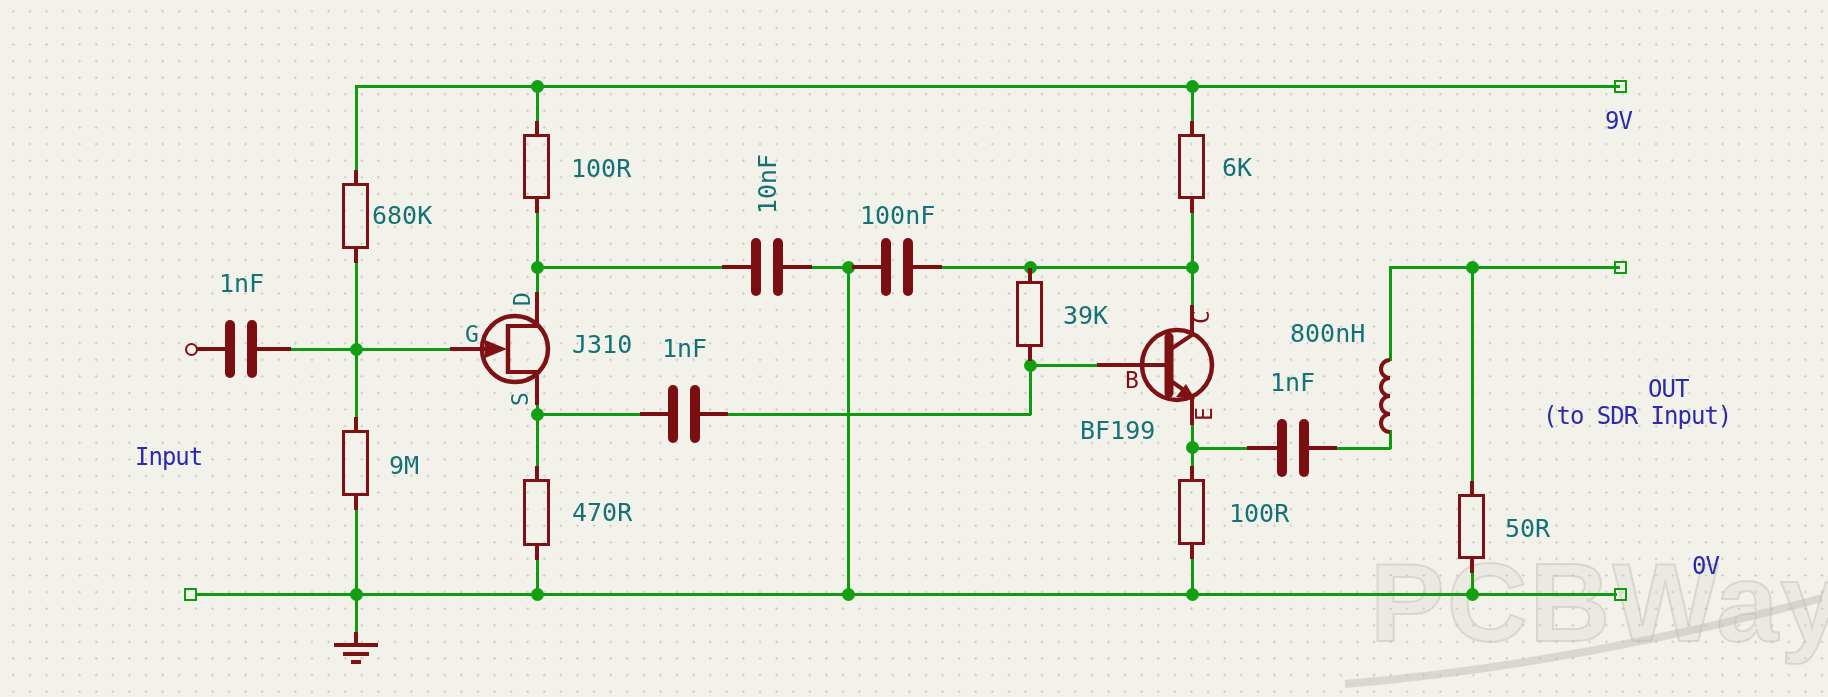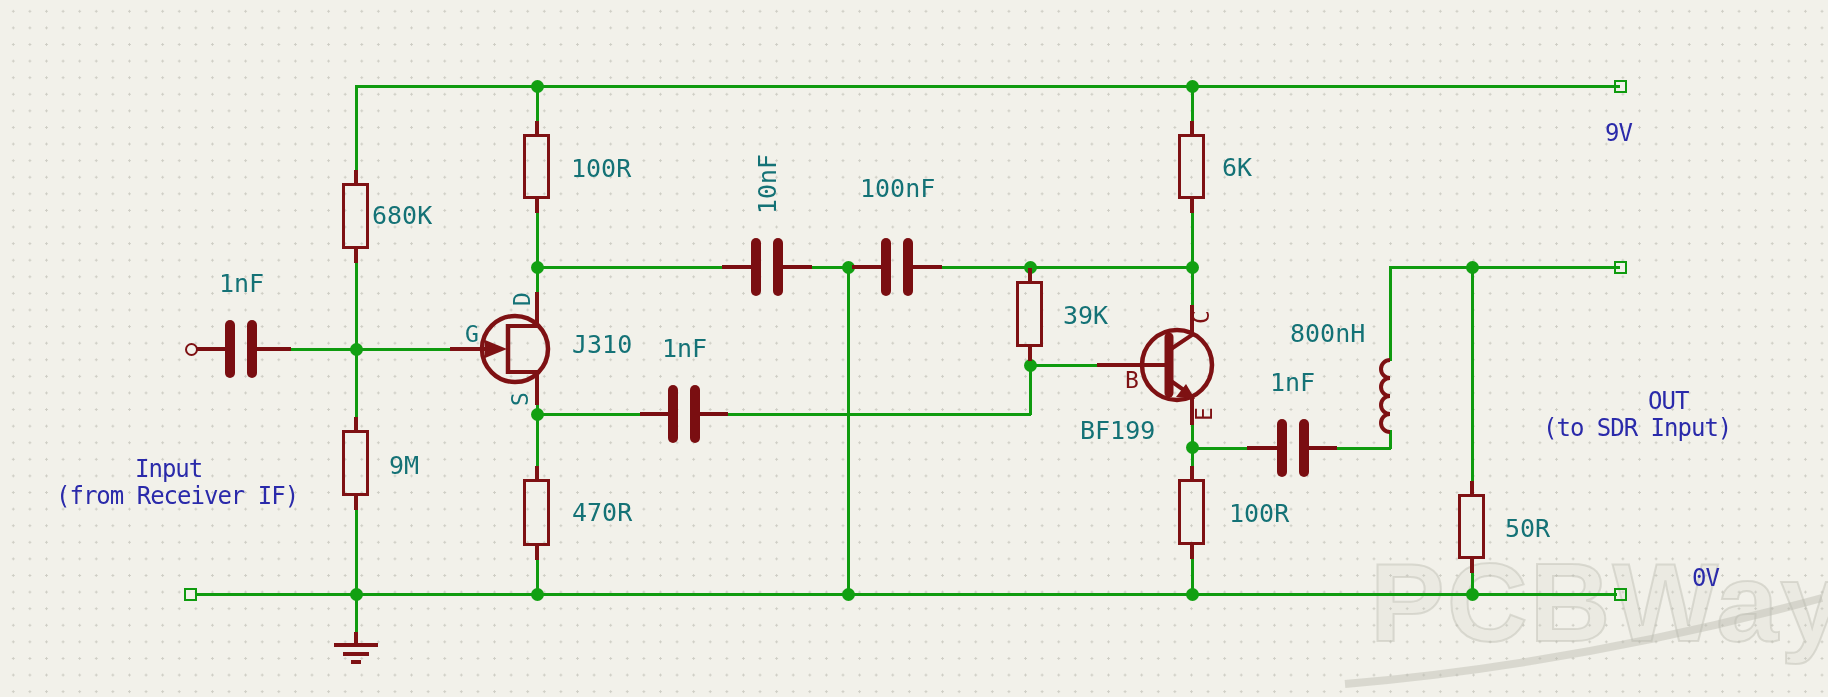--- a/index.html
+++ b/index.html
@@ -15,21 +15,21 @@
   .wv{position:absolute;width:3px;background:#0f9b0f;z-index:2;}
   .dot{position:absolute;width:13px;height:13px;border-radius:50%;background:#12a012;z-index:3;margin:-6px 0 0 -6px;}
   
   .rbody{position:absolute;width:21px;border:3.5px solid #7e1113;background:transparent;z-index:3;}
   .rstub{position:absolute;width:4px;background:#7e1113;z-index:3;}
   .plate{position:absolute;width:10px;height:58px;background:#7a0e11;border-radius:5px;z-index:3;}
   .cstub{position:absolute;height:4px;background:#7a0e11;z-index:3;}
   .csvg{position:absolute;z-index:3;}
   
   .val{position:absolute;font-size:25px;color:#147276;white-space:nowrap;z-index:4;line-height:1;}
-  .net{position:absolute;font-size:24px;color:#2a2aaa;letter-spacing:-1px;white-space:nowrap;z-index:4;line-height:1;margin-top:12px;}
+  .net{position:absolute;font-size:24px;color:#2a2aaa;letter-spacing:-1px;white-space:nowrap;z-index:4;line-height:1;}
   .pin{position:absolute;font-size:23px;white-space:nowrap;z-index:4;line-height:1;transform:translate(-50%,-50%);}
   .pin.teal{color:#147276;}
   .pin.maroon{color:#7e1113;}
   .rot{transform:translate(-50%,-50%) rotate(-90deg);}
   .term{position:absolute;width:9px;height:9px;border:2px solid #0f9b0f;background:transparent;z-index:3;}
   .oterm{position:absolute;width:9px;height:9px;border:2px solid #7e1113;border-radius:50%;background:transparent;z-index:3;}
   .wm{position:absolute;left:1370px;top:538px;z-index:1;font-family:"Liberation Sans",sans-serif;
       font-size:112px;font-weight:700;letter-spacing:2px;color:rgba(205,205,196,.18);
       -webkit-text-stroke:2px rgba(188,188,178,.45);white-space:nowrap;}
 </style>
@@ -167,21 +167,21 @@
     <div class="cstub" style="left:783px;top:265px;width:29px"></div>
     <div class="plate" style="left:751px;top:238px"></div>
     <div class="plate" style="left:773px;top:238px"></div>
     <span class="val rot" style="left:767px;top:184px">10nF</span>
   </div>
   <div>
     <div class="cstub" style="left:852px;top:265px;width:29px"></div>
     <div class="cstub" style="left:913px;top:265px;width:29px"></div>
     <div class="plate" style="left:881px;top:238px"></div>
     <div class="plate" style="left:903px;top:238px"></div>
-    <span class="val" style="left:860px;top:176px">100nF</span>
+    <span class="val" style="left:860px;top:203px">100nF</span>
   </div>
   <div>
     <div class="cstub" style="left:640px;top:412px;width:28px"></div>
     <div class="cstub" style="left:700px;top:412px;width:28px"></div>
     <div class="plate" style="left:668px;top:385px"></div>
     <div class="plate" style="left:690px;top:385px"></div>
     <span class="val" style="left:662px;top:336px">1nF</span>
   </div>
   <div>
     <div class="cstub" style="left:1247px;top:446px;width:30px"></div>
@@ -234,15 +234,14 @@
     <path d="M4 13 H48" stroke="#7e1113" stroke-width="4" fill="none"></path>
     <path d="M13 22 H39" stroke="#7e1113" stroke-width="4" fill="none"></path>
     <path d="M21 30 H31" stroke="#7e1113" stroke-width="4" fill="none"></path>
   </svg>
 
   <span class="net" style="left:1605px;top:109px">9V</span>
   <span class="net" style="left:1692px;top:554px">0V</span>
   <span class="net" style="left:1648px;top:377px">OUT</span>
   <span class="net" style="left:1543px;top:404px">(to SDR Input)</span>
   <span class="net" style="left:135px;top:445px">Input</span>
-  <span class="net" style="left:56px;top:472px">(from Receiver IF)</span>
 
 </div>
 
 </body></html>

